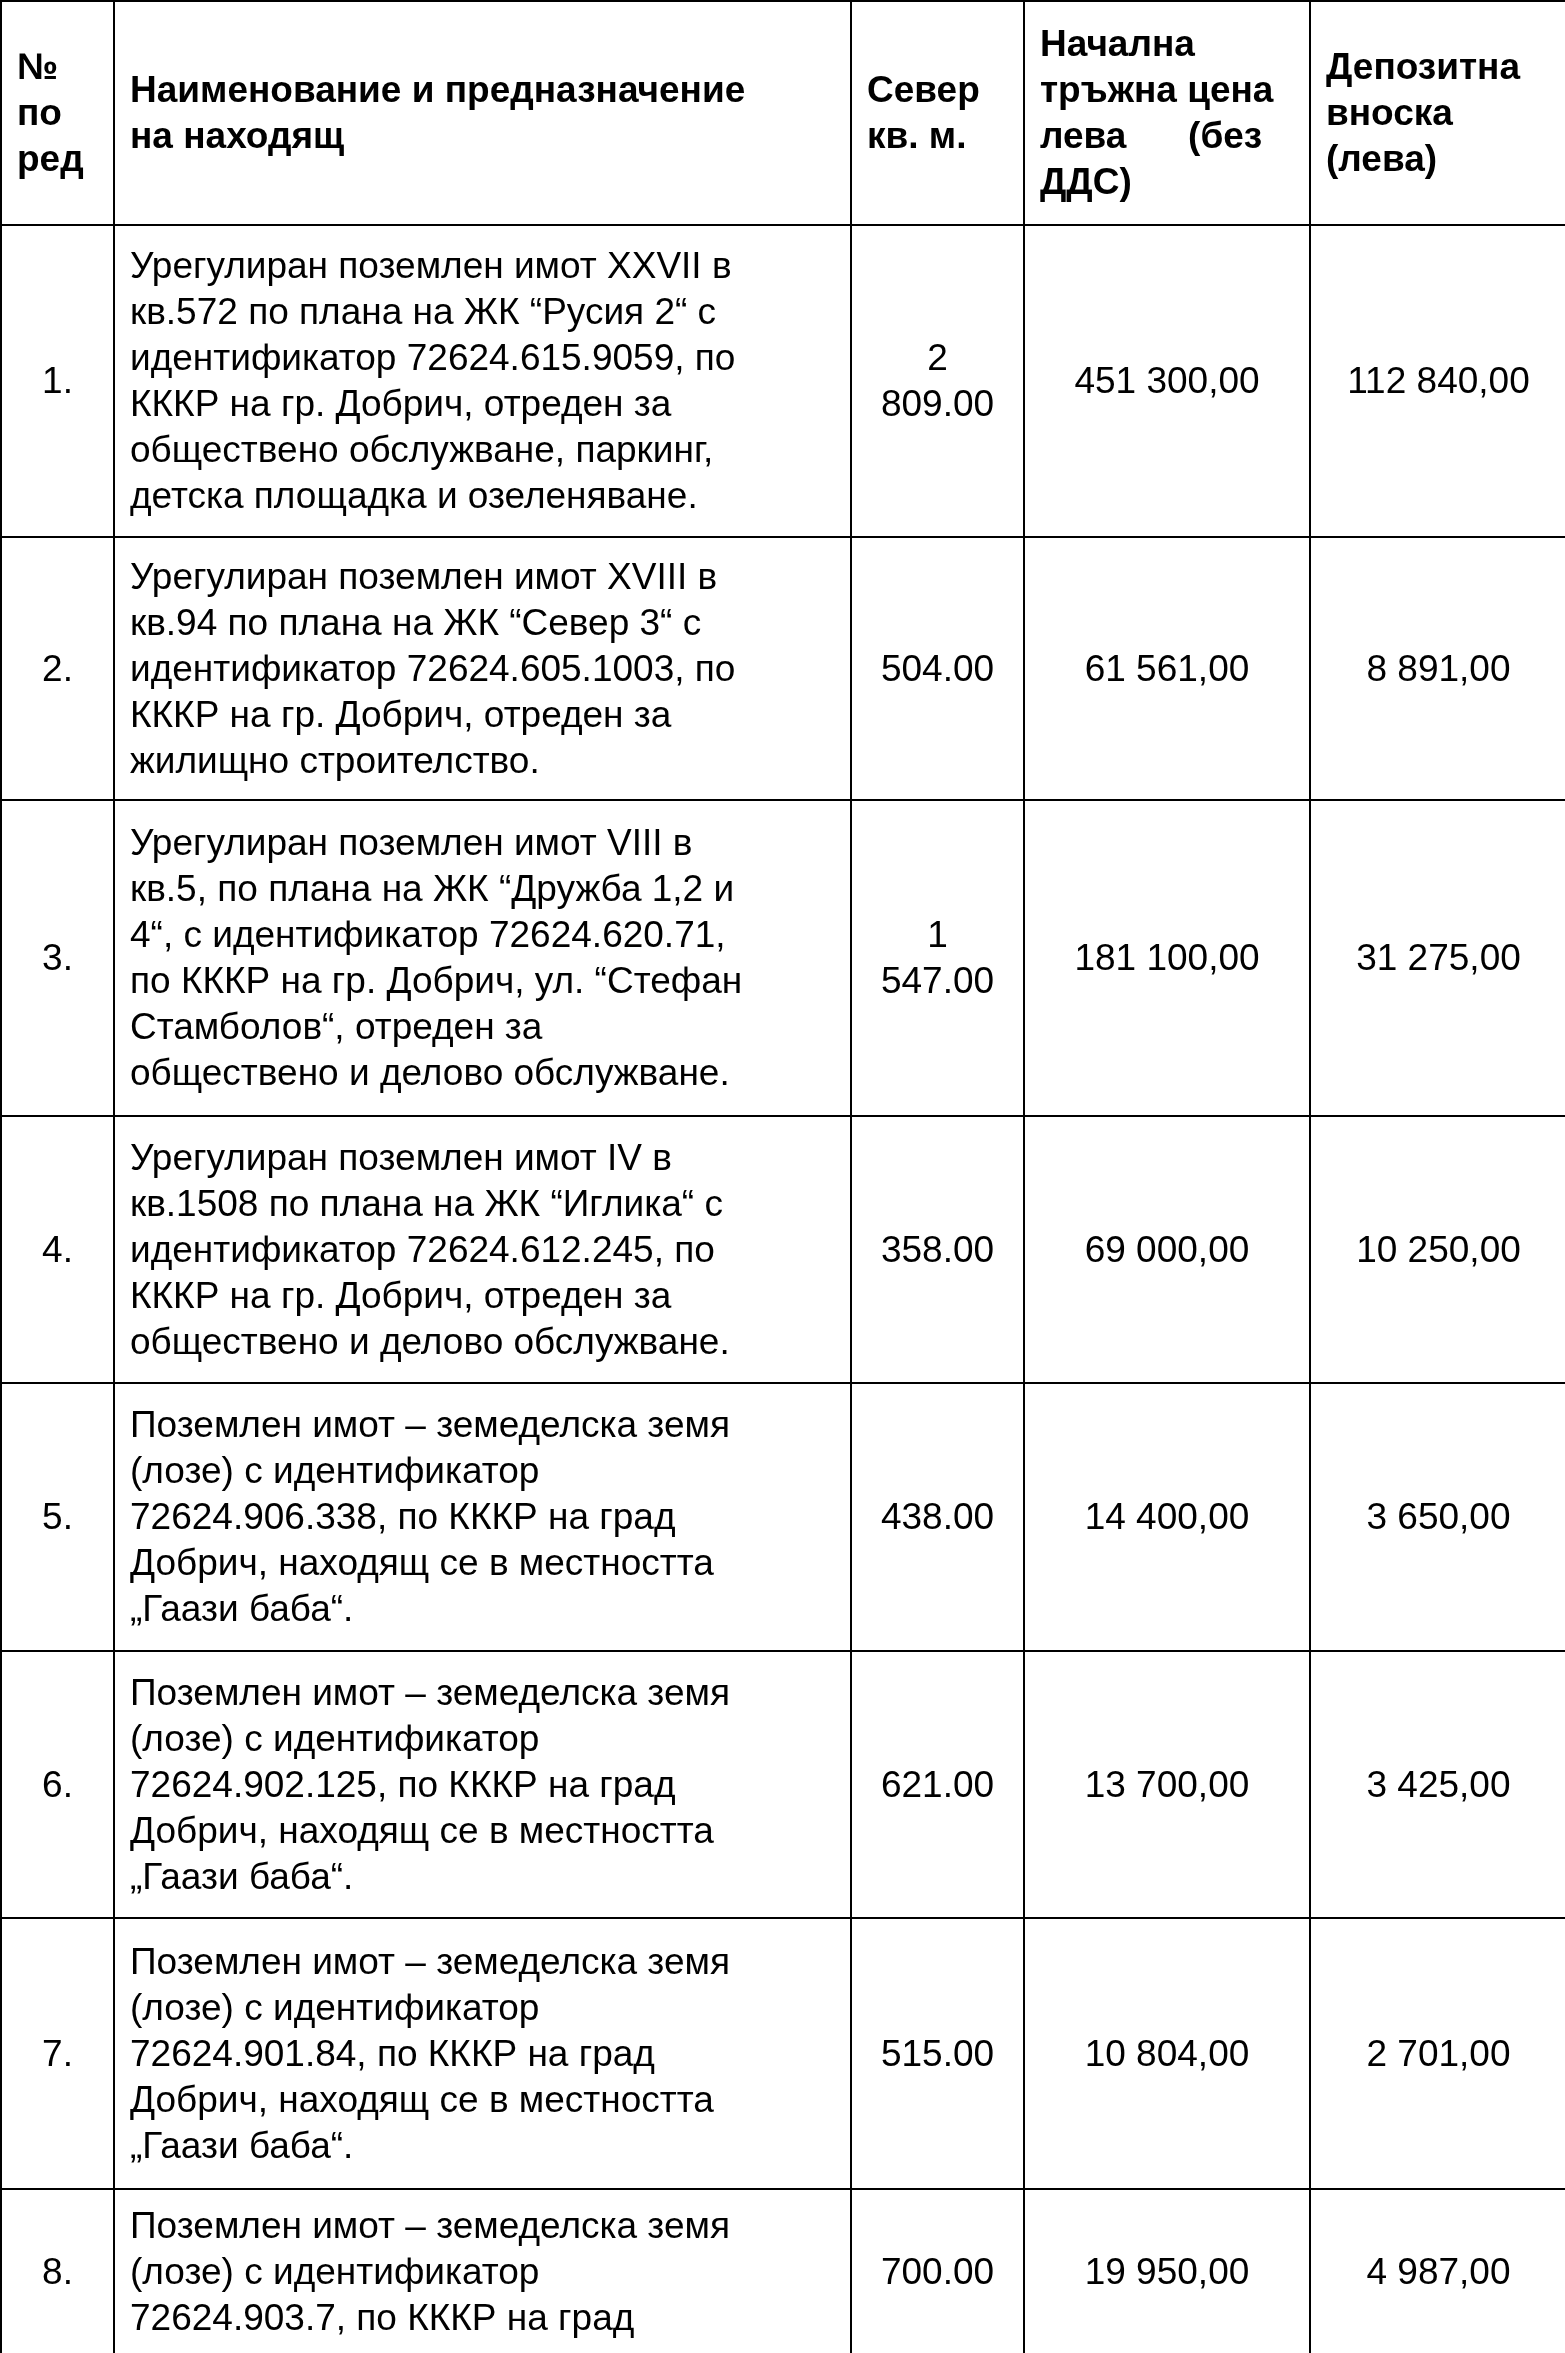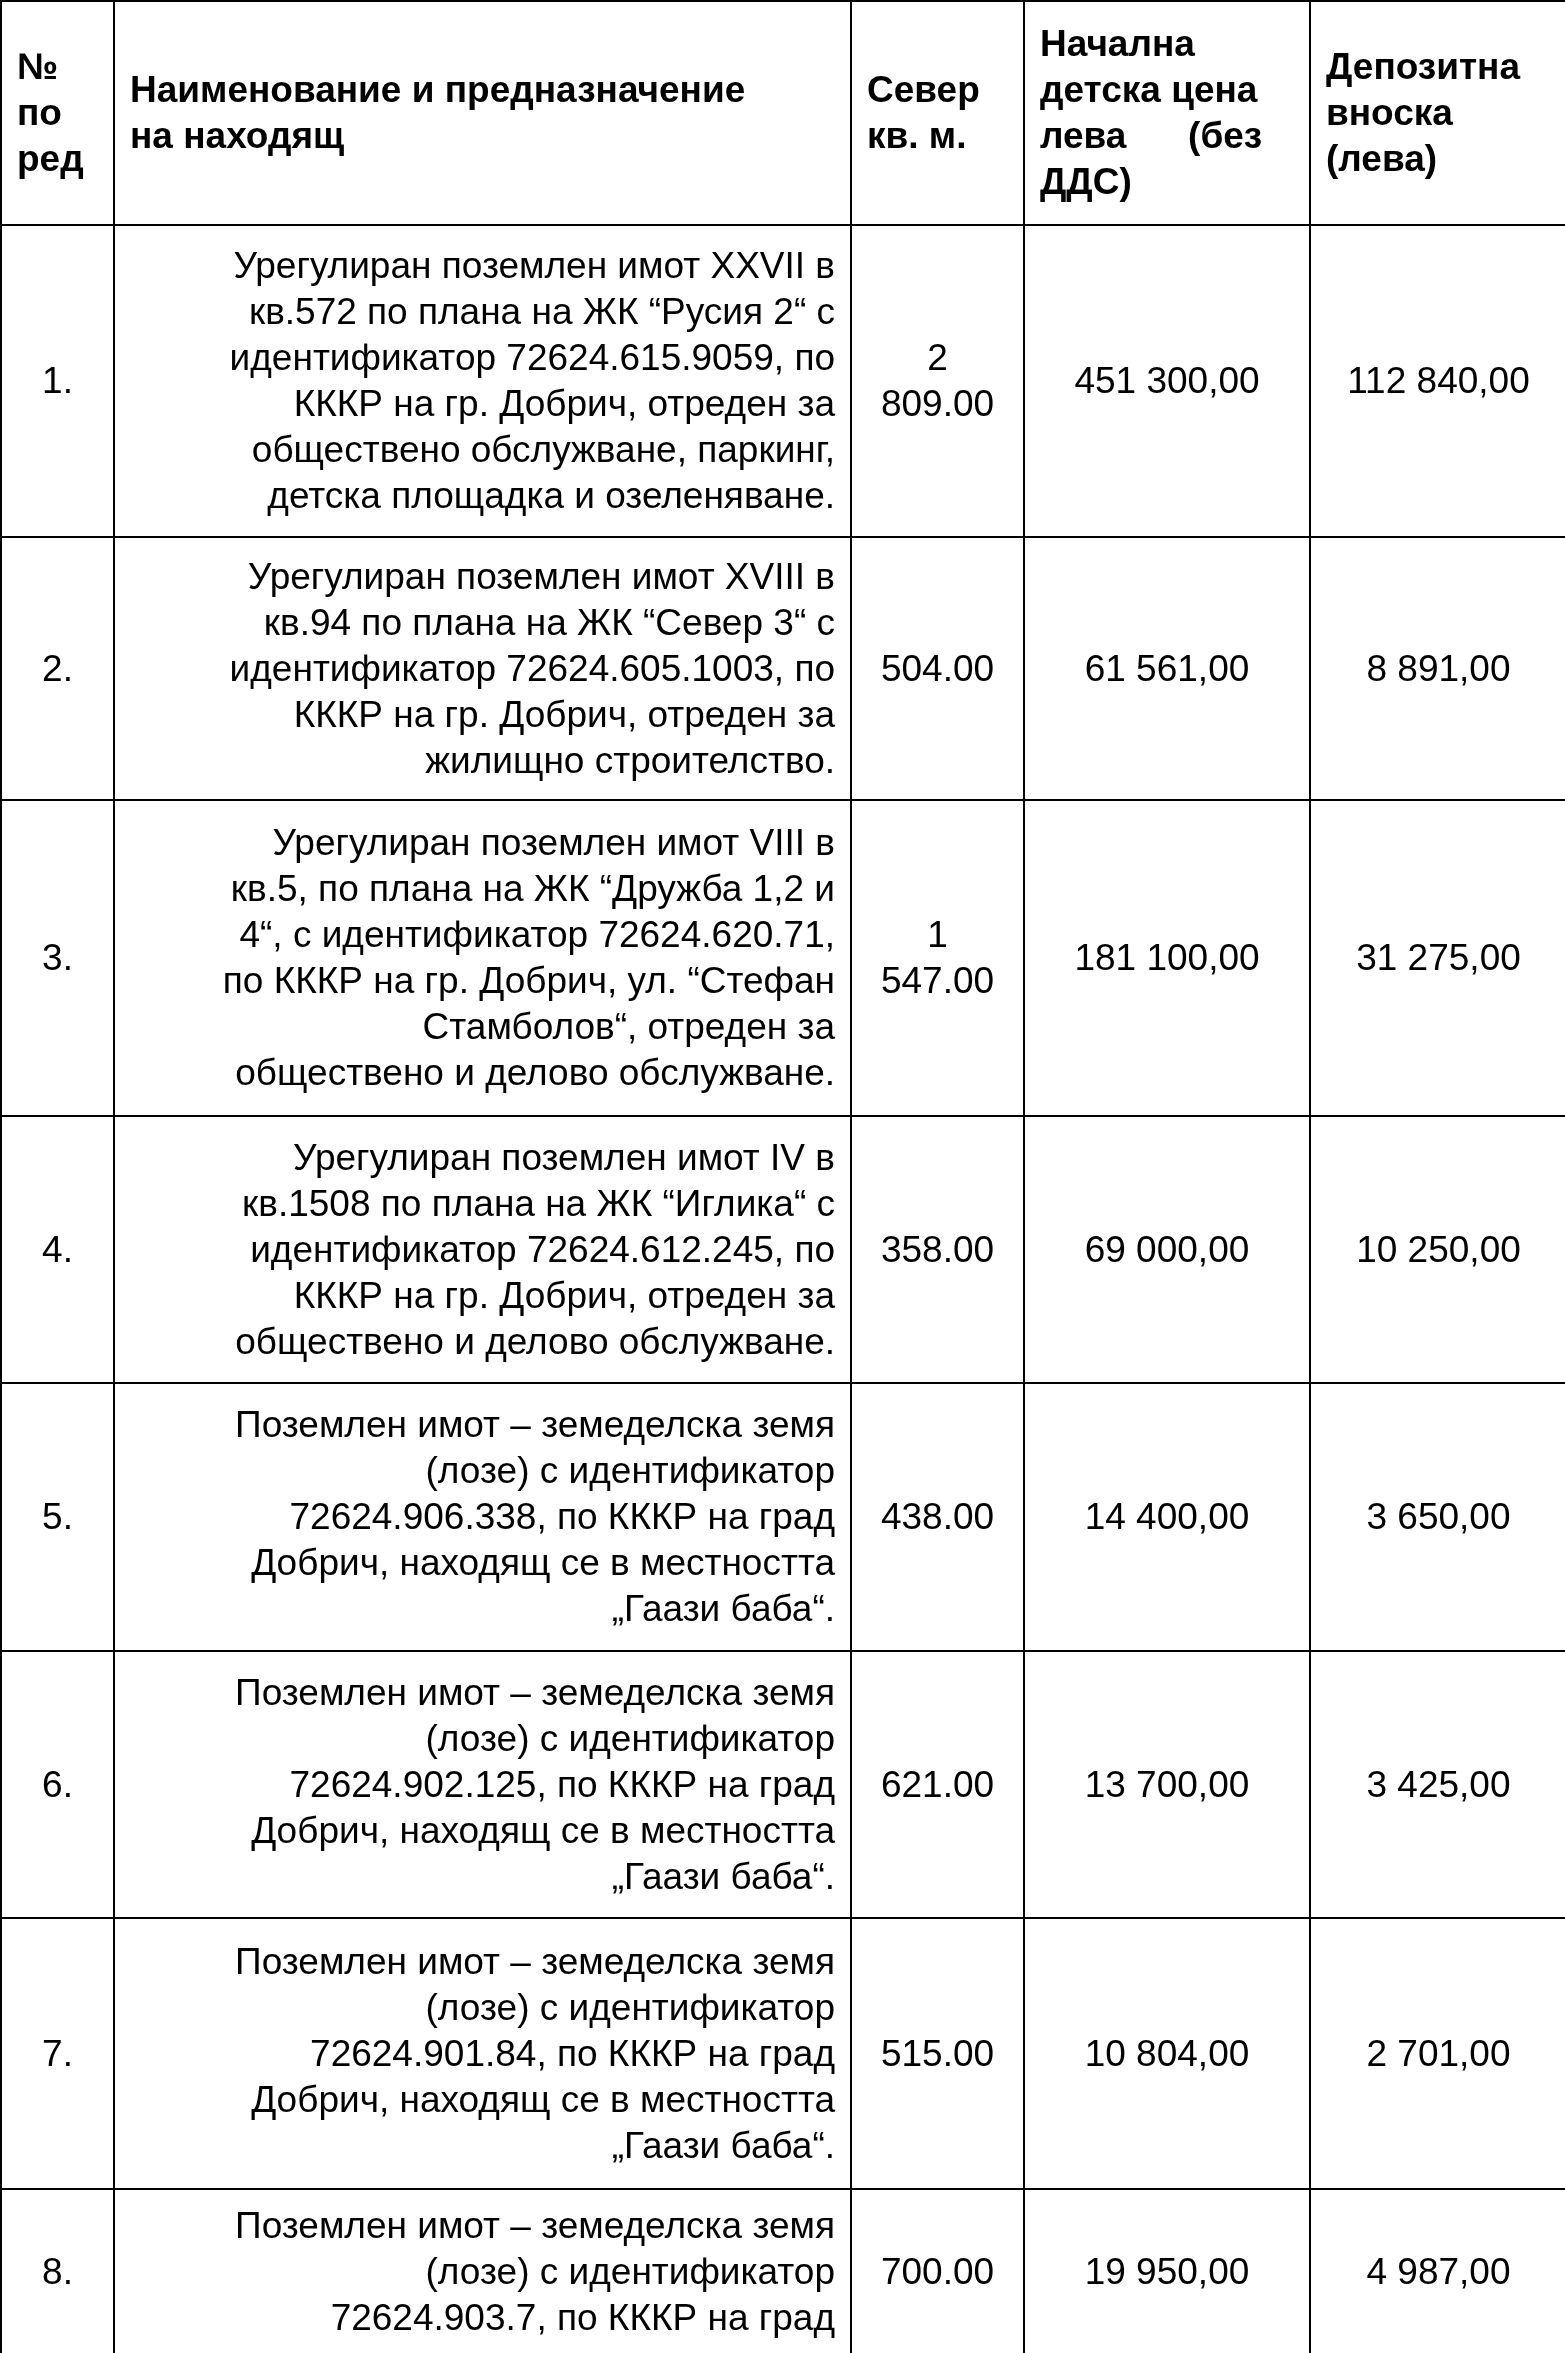--- a/index.html
+++ b/index.html
@@ -33,21 +33,21 @@
     text-align: left;
     padding: 10px 11.6px 10px 15px;
     white-space: pre-wrap;
     vertical-align: middle;
   }
   td.cell-num {
     text-align: center;
     white-space: pre-wrap;
   }
   td.cell-desc {
-    text-align: right;
+    text-align: left;
     vertical-align: top;
     padding: 11.6px 15px 11.6px 15px;
     white-space: pre-wrap;
   }
   td.cell-center {
     text-align: center;
     white-space: pre-wrap;
     padding: 5px 6.6px;
   }
   thead tr { height: 224px; }
@@ -75,21 +75,21 @@
     <thead>
       <tr>
         <th>№
 по
 ред</th>
         <th>Наименование и предназначение
 на находящ</th>
         <th>Север
 кв. м.</th>
         <th>Начална
-детска цена
+тръжна цена
 лева      (без
 ДДС)</th>
         <th>Депозитна
 вноска
 (лева)</th>
       </tr>
     </thead>
     <tbody>
       <tr>
         <td class="cell-num">1.</td>

